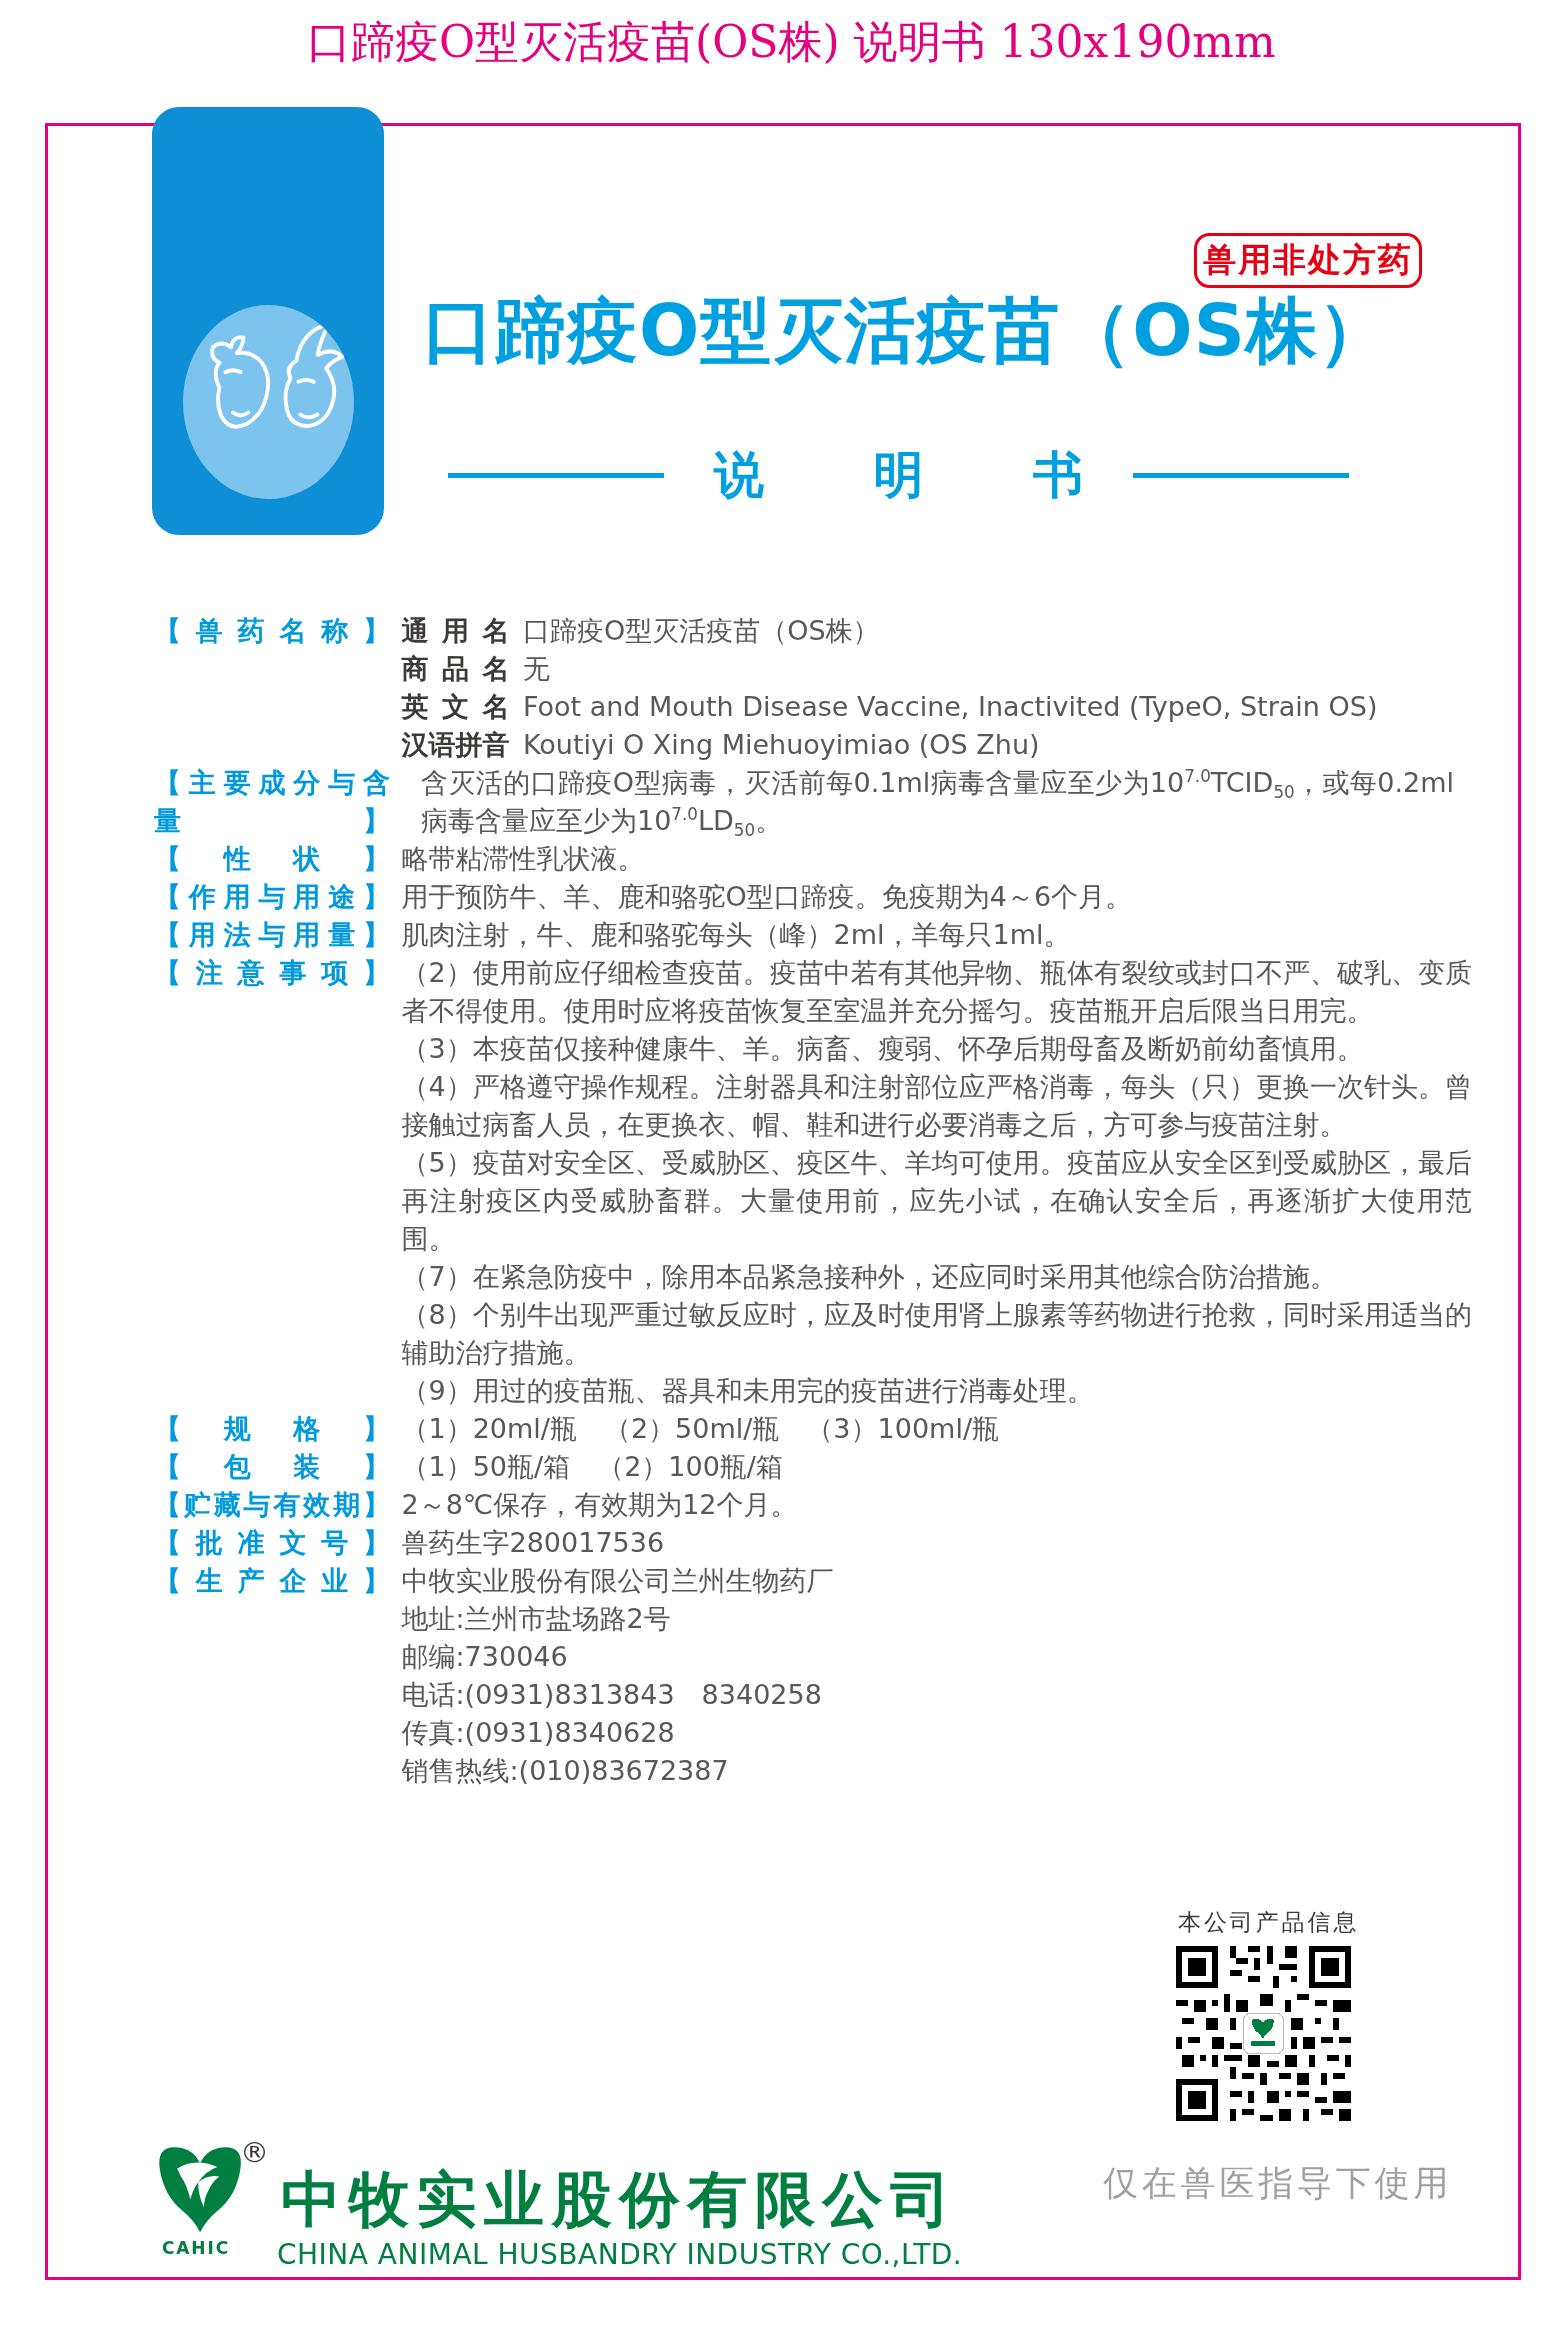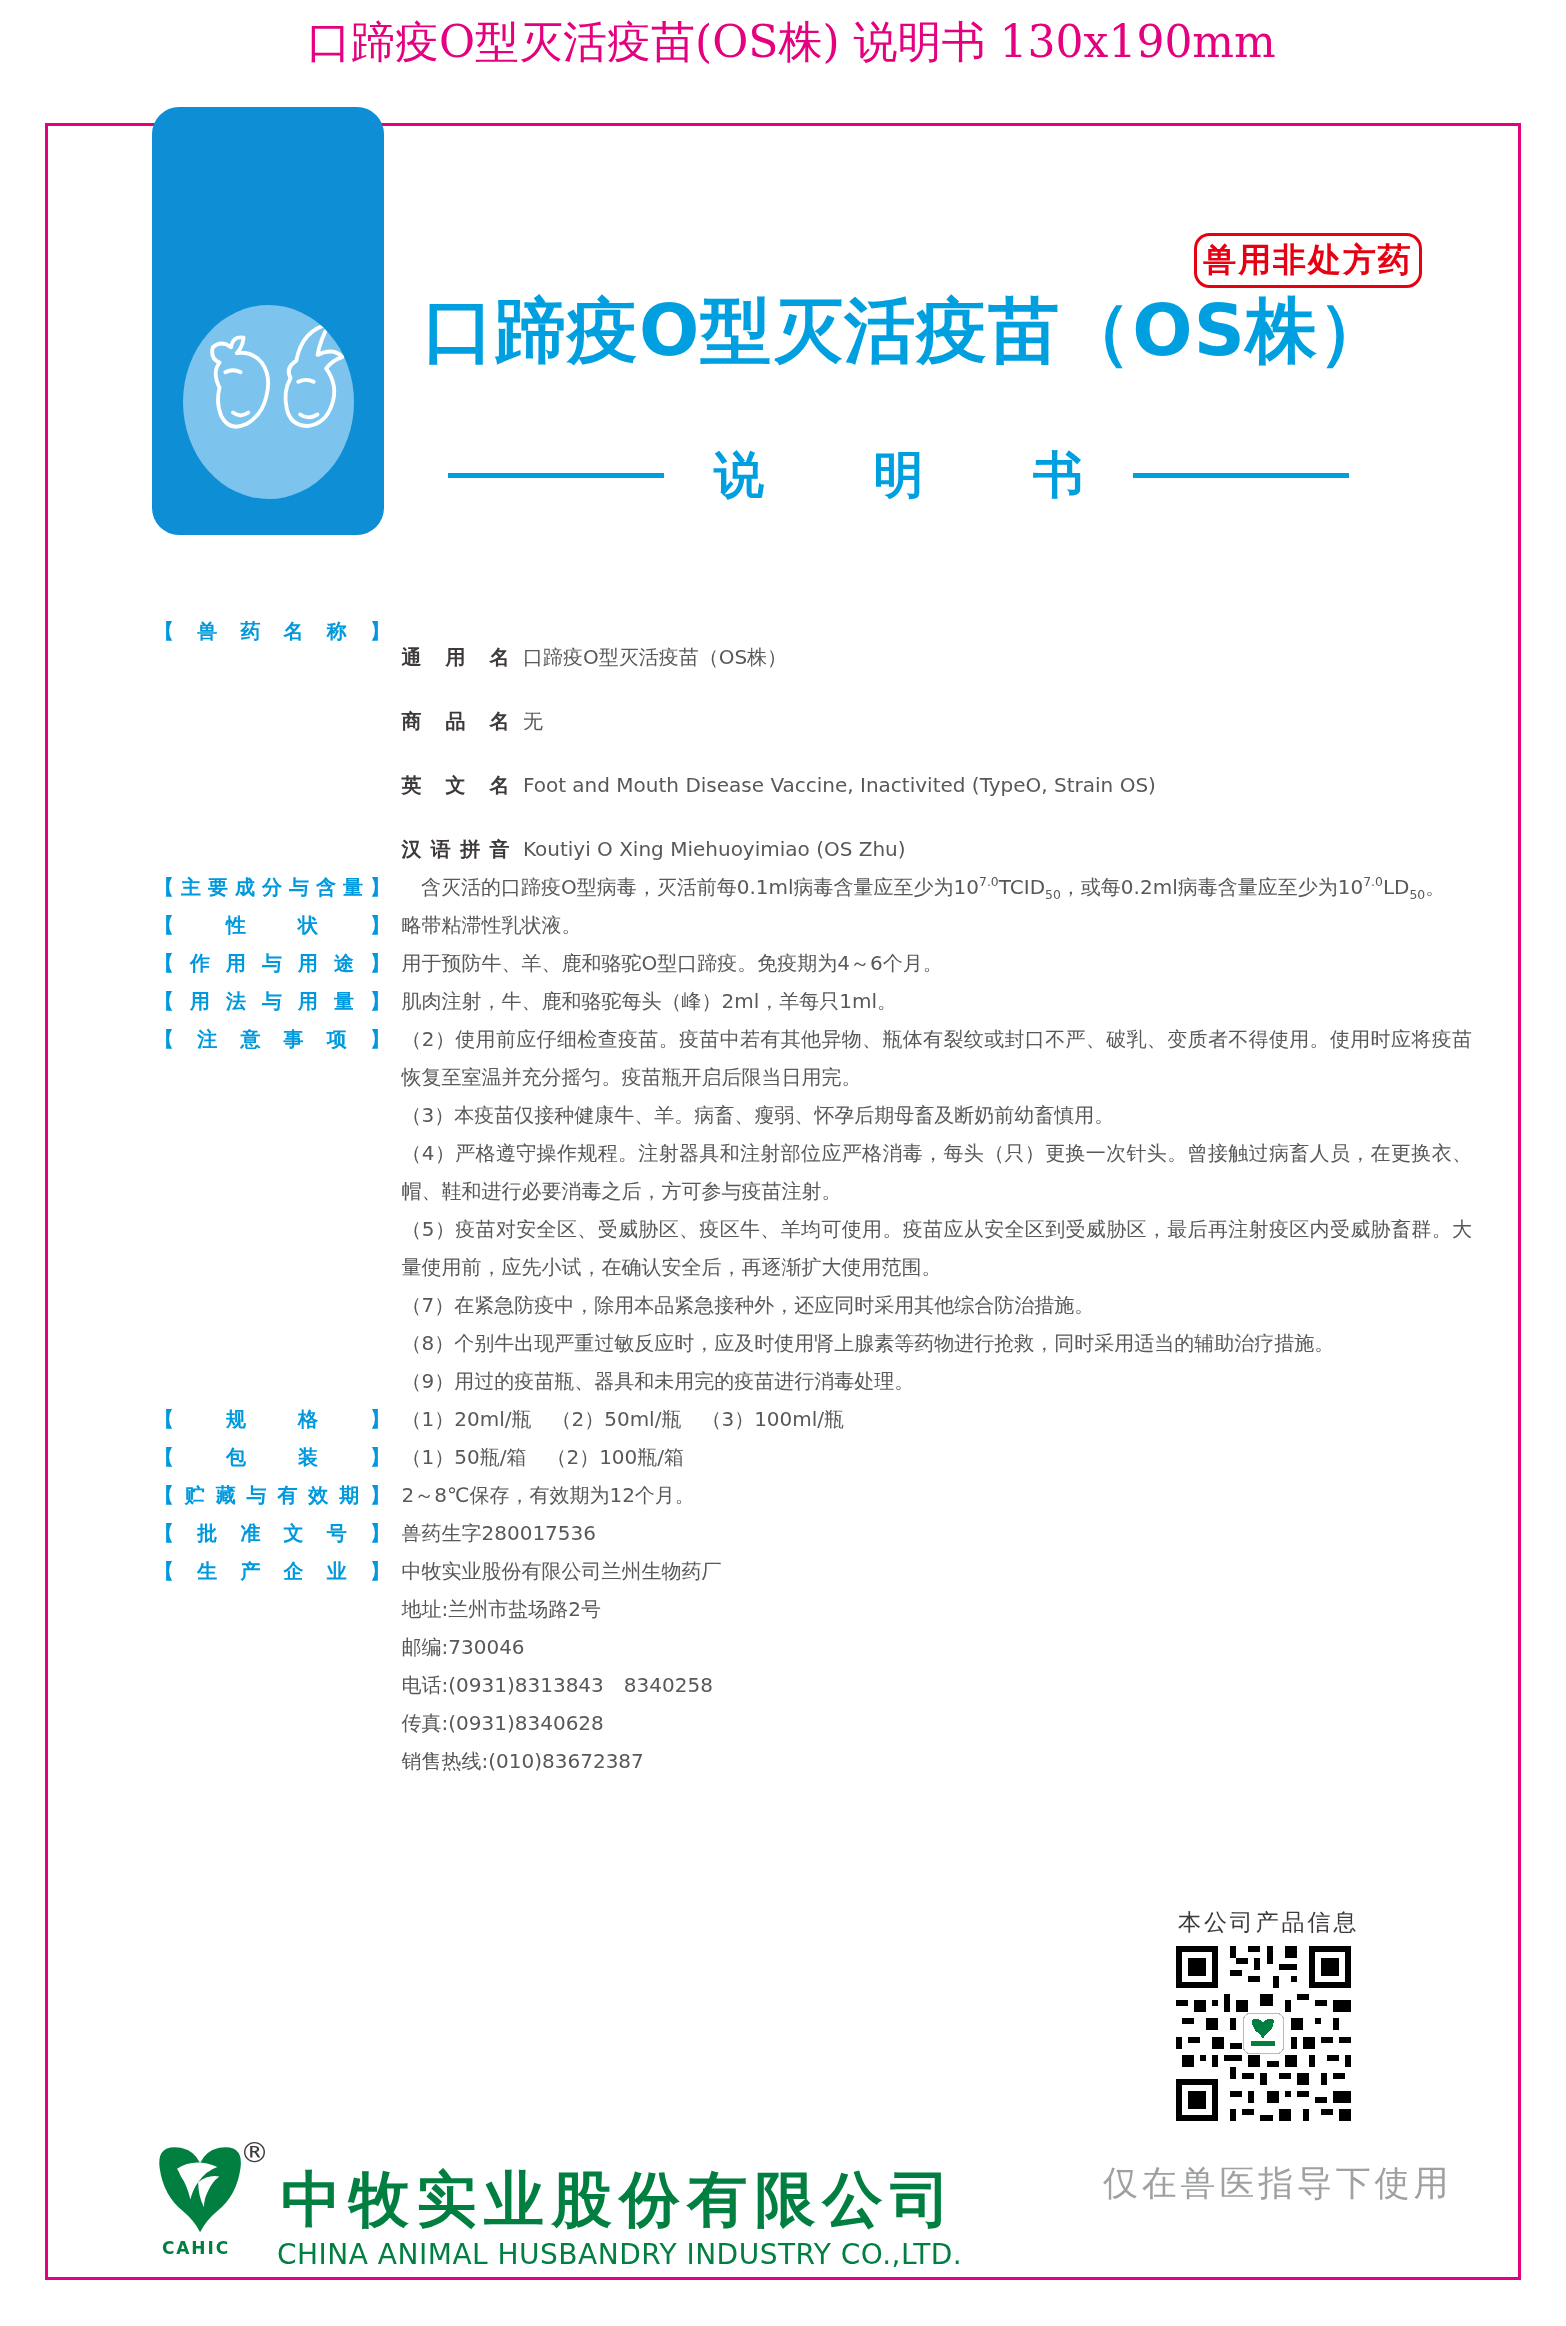--- a/index.html
+++ b/index.html
@@ -47,30 +47,30 @@
     display:flex;align-items:center;justify-content:center;gap:50px;
   }
   .subtitle-dash{width:216px;height:5.8px;background:#00a0e0;}
   .insert-subtitle{
     font-size:50px;font-weight:bold;color:#00a0e0;letter-spacing:46px;
     white-space:nowrap;text-indent:0;margin-right:-46px;
   }
   
   .doc-body{
     position:absolute;left:154px;top:612px;width:1318px;
-    font-size:20px;line-height:38px;color:#595757;
+    font-size:27px;line-height:38px;color:#595757;
   }
   .row{display:flex;align-items:flex-start;}
   .sec-label{
     flex:0 0 236px;color:#0099dd;font-weight:bold;
     text-align:justify;text-align-last:justify;
   }
   .sec-body{flex:1;text-align:justify;min-width:0;margin-left:11.5px;}
   .sec-body.narrow{max-width:1033px;margin-left:31px;}
-  .nm{display:flex;align-items:flex-start;margin-top:26px;}
+  .nm{display:flex;align-items:flex-start;}
   .nm-k{flex:0 0 108px;font-weight:bold;color:#3e3a39;
     text-align:justify;text-align-last:justify;}
   .nm-v{flex:1;margin-left:13.4px;text-align:left;}
   sup,sub{font-size:0.62em;line-height:0;}
   
   .qr-label{
     position:absolute;left:1178px;top:1907px;width:175px;
     font-size:23px;color:#3e3a39;letter-spacing:2.9px;text-align:center;
     white-space:nowrap;
   }

